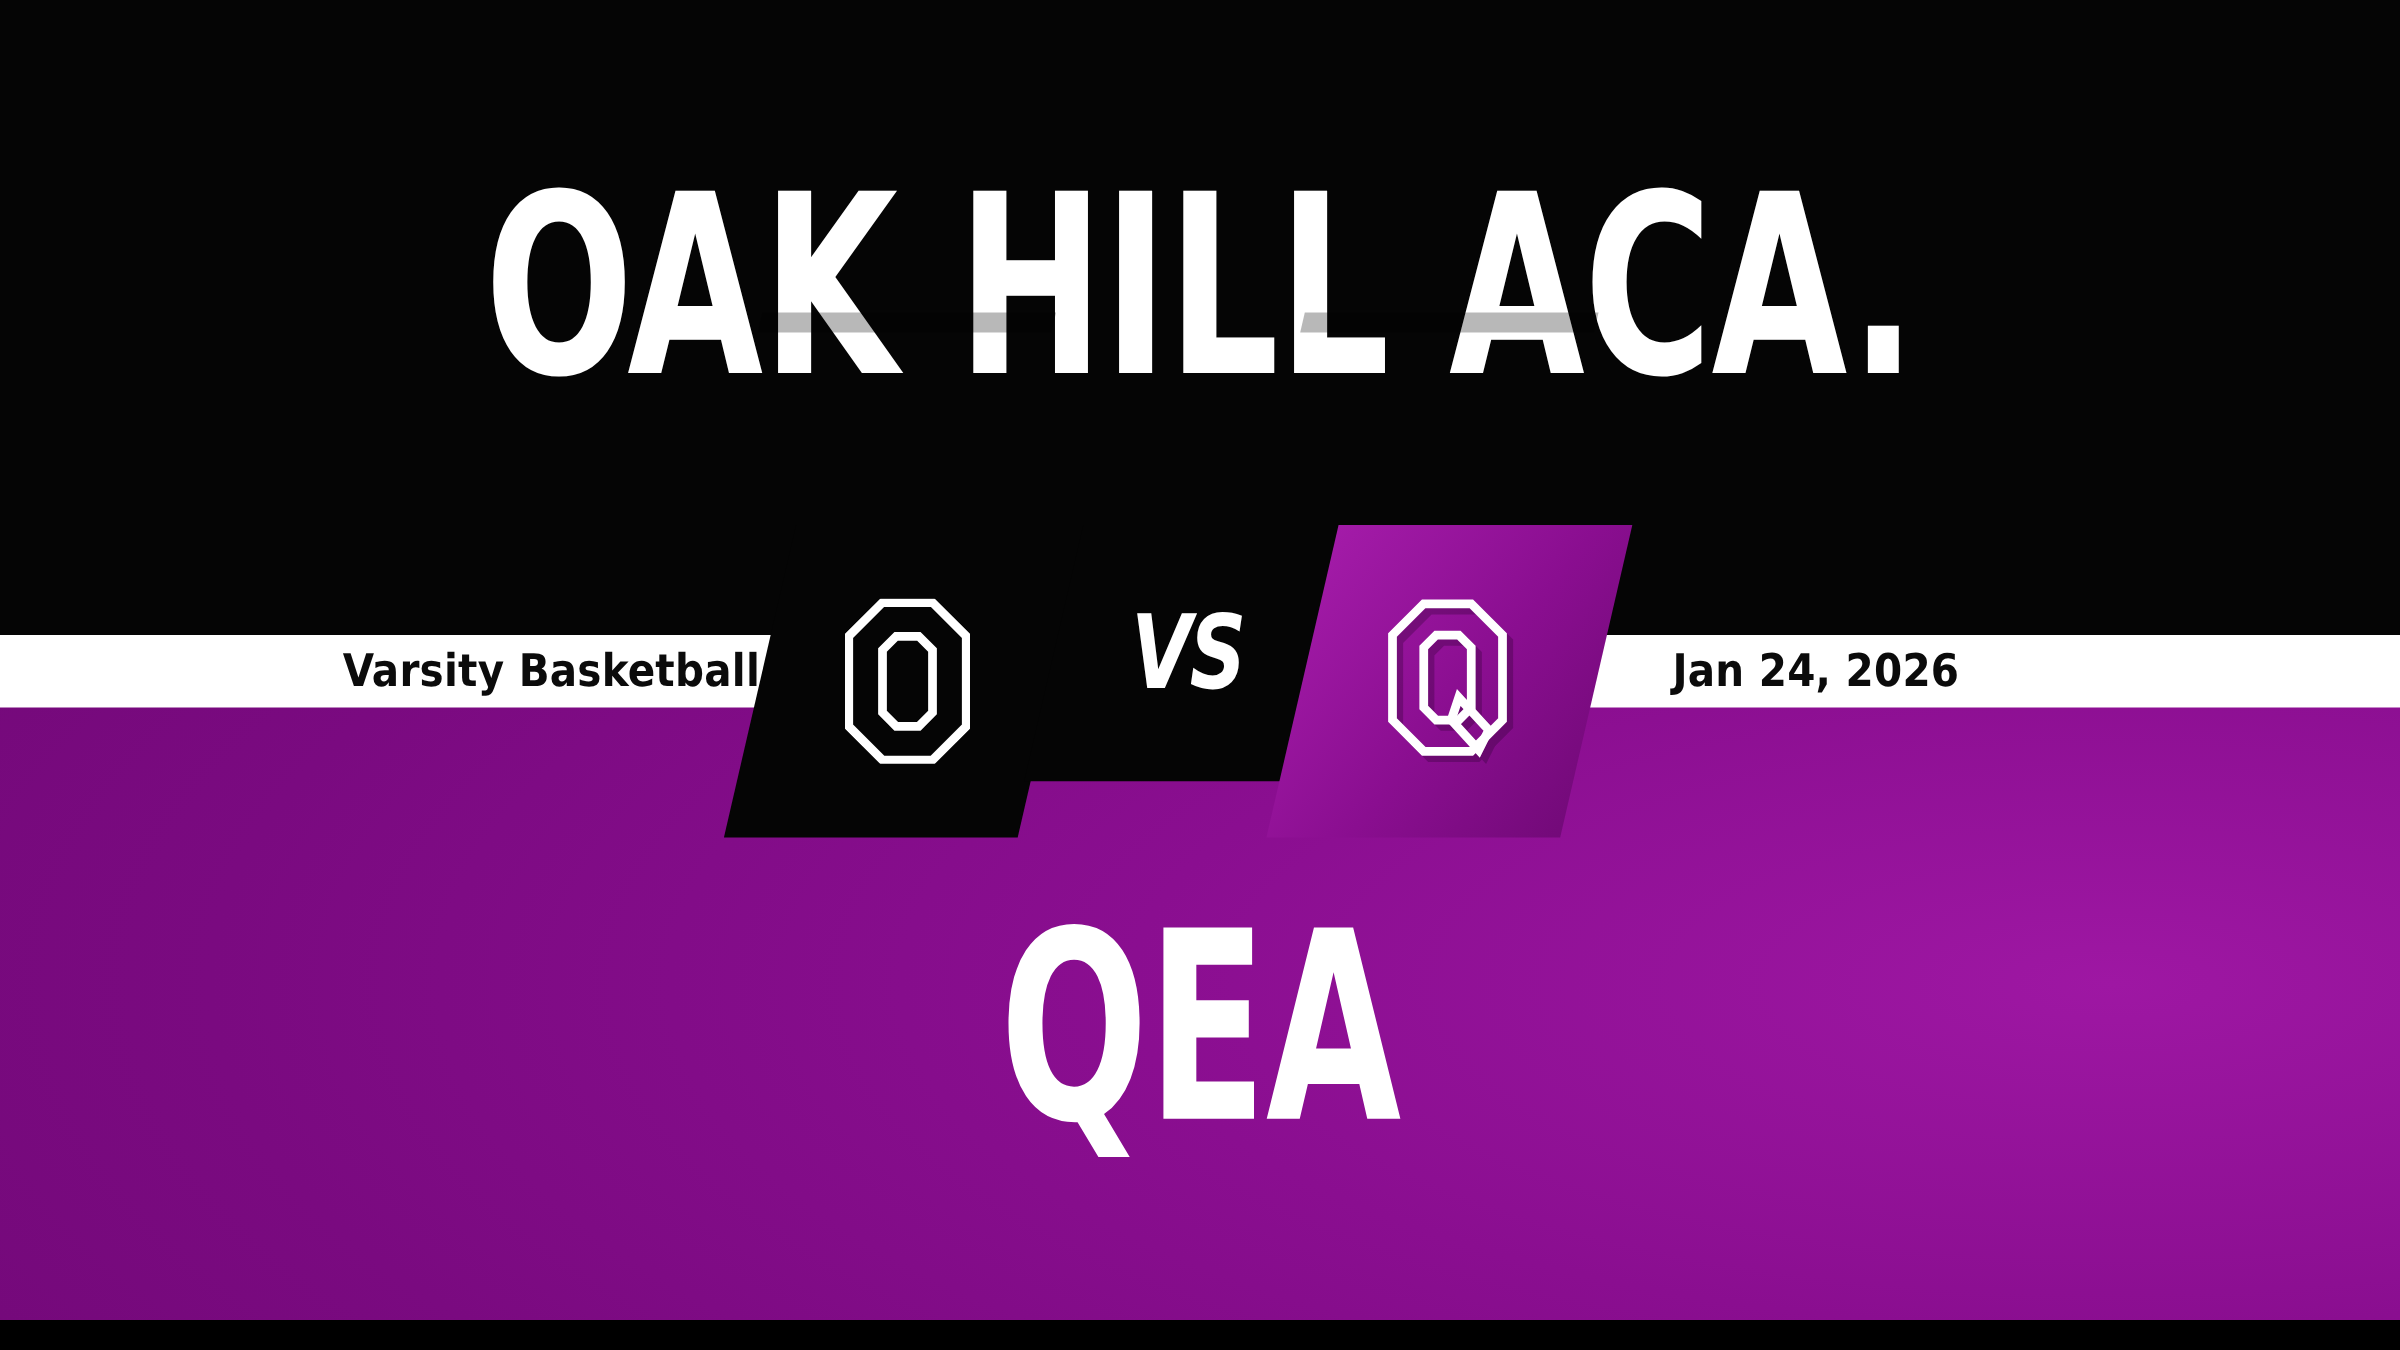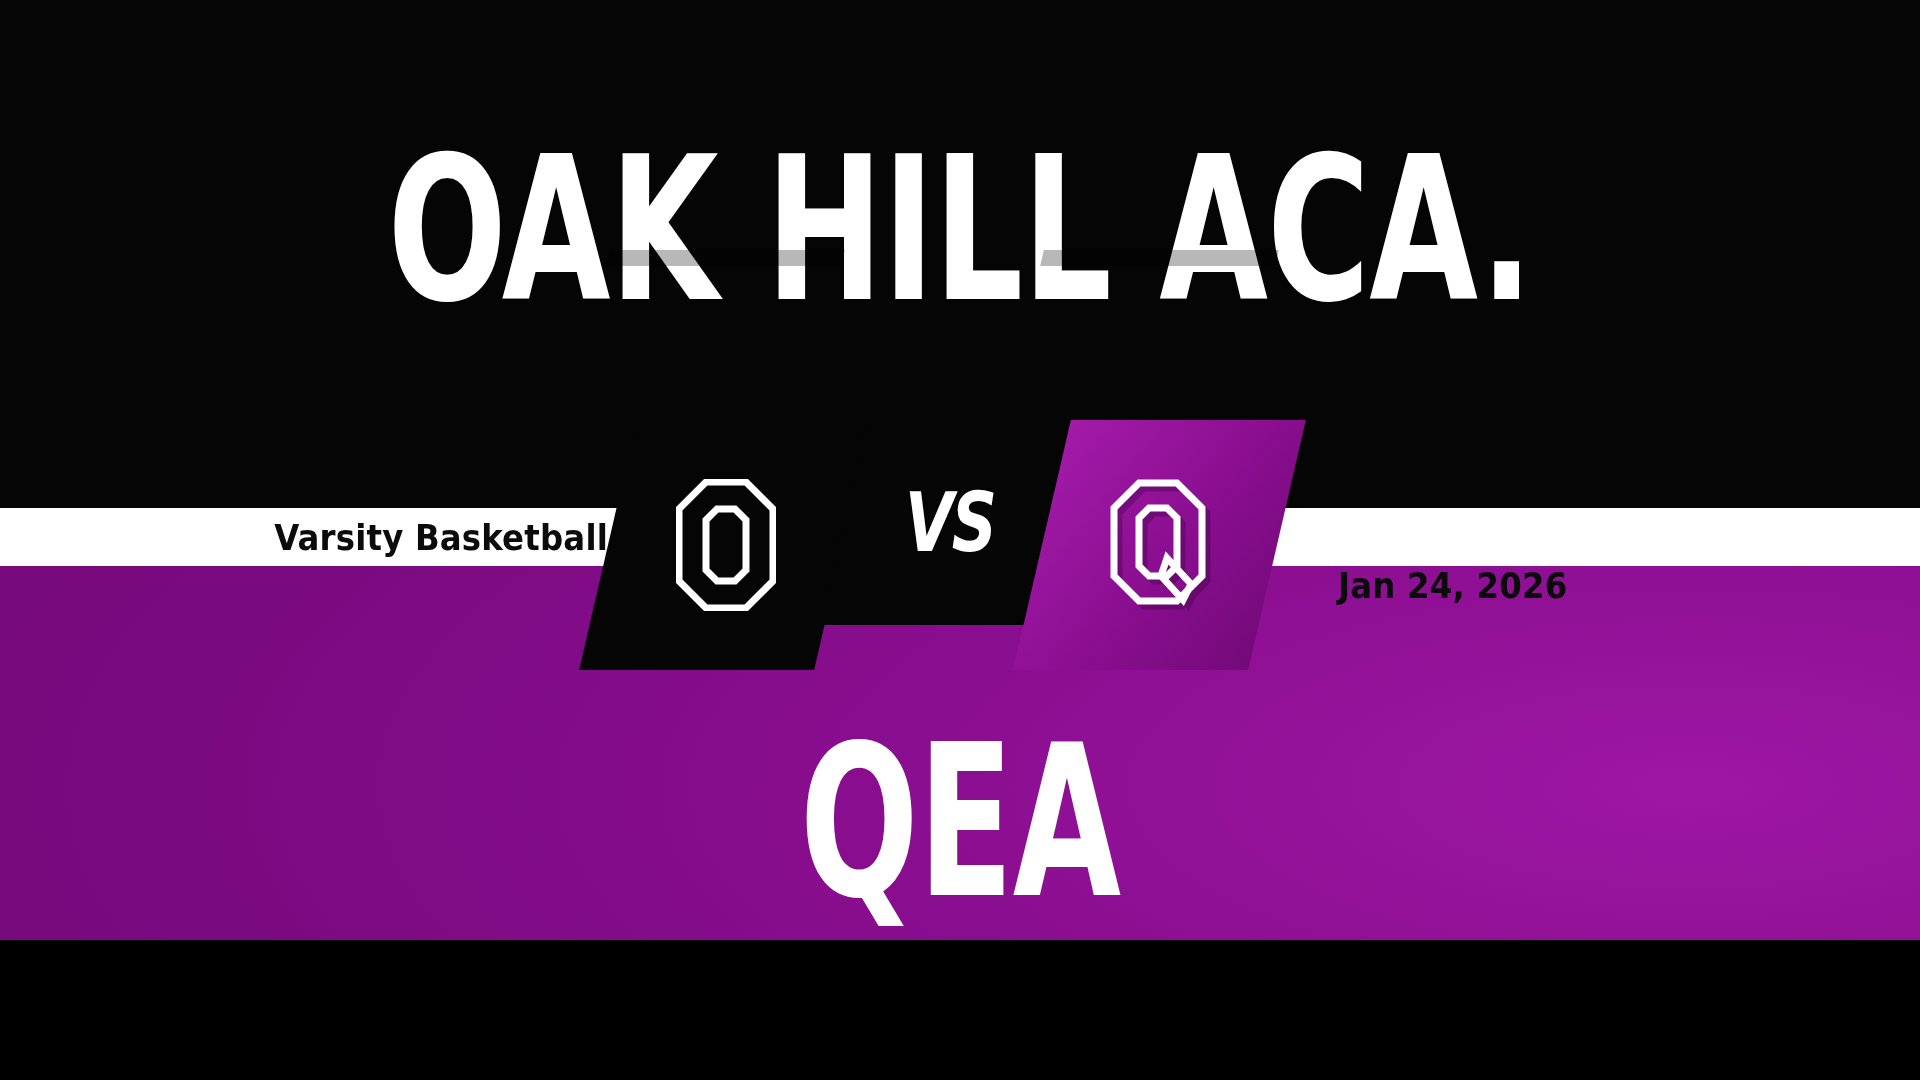--- a/index.html
+++ b/index.html
@@ -6,21 +6,21 @@
   * { margin:0; padding:0; box-sizing:border-box; }
   html, body {
     width:1920px; height:1080px;
     background:#000;
     font-family:"Liberation Sans", sans-serif;
     overflow:hidden;
   }
 
   #stage {
     position:relative;
-    width:1920px; height:940px;
+    width:1920px; height:1056px;
     overflow:hidden;
     background:#8b5cf6;
   }
 
   
   .half-top {
     position:absolute; left:0; top:0;
     width:1920px; height:537px;
     background:#050505;
     overflow:hidden;
@@ -149,21 +149,21 @@
     top:0; height:58px;
     display:flex; align-items:center;
     color:#0B0B0B;
     font-family:"Liberation Sans Narrow","DejaVu Sans Condensed","Liberation Sans", sans-serif;
     font-weight:700;
     font-size:36px;
     letter-spacing:0.2px;
     white-space:nowrap;
   }
   .info-left  { right:1312px; justify-content:flex-end; }
-  .info-right { left:1338px;  justify-content:flex-start;margin-top:48px; }
+  .info-right { left:1338px;  justify-content:flex-start; }
 
   
   .badge-cluster {
     position:absolute;
     left:0; top:420px;
     width:1920px; height:250px;
     z-index:10;
     pointer-events:none;
   }
 

